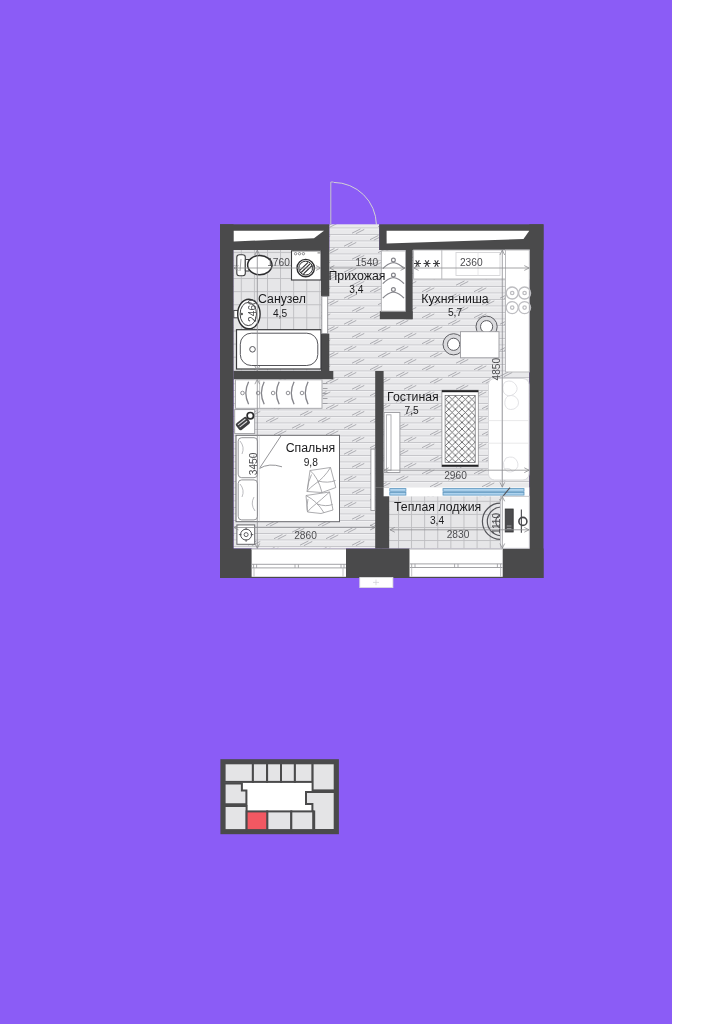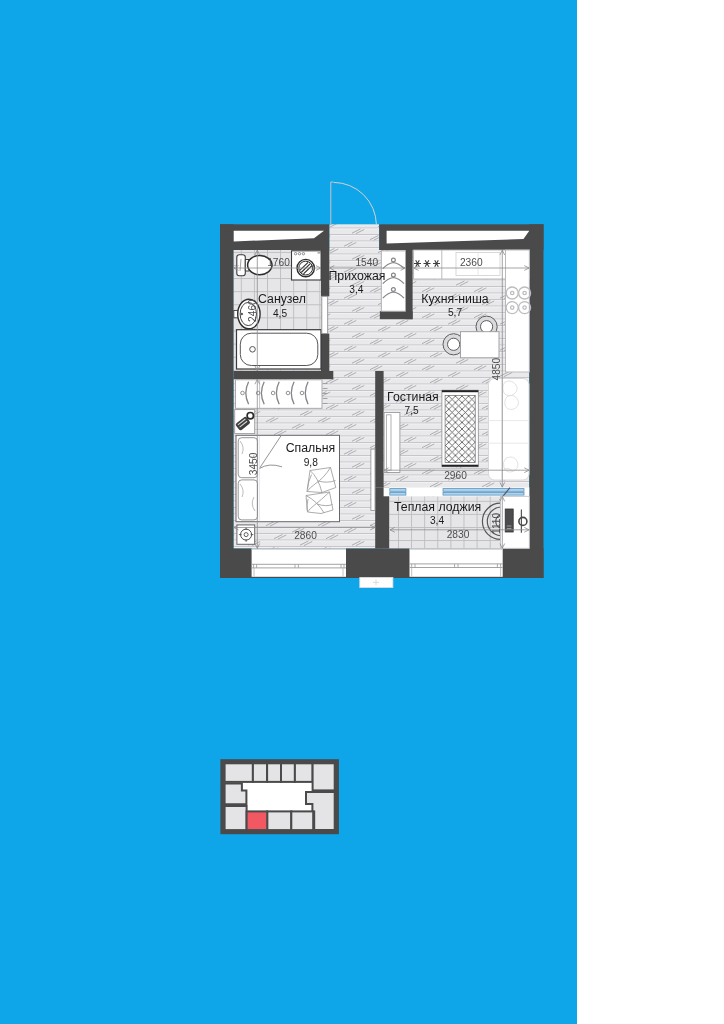--- a/index.html
+++ b/index.html
@@ -1,16 +1,16 @@
 <!DOCTYPE html>
 <html><head>
 <meta charset="utf-8">
 <style>
   html,body{margin:0;padding:0;background:#ffffff;}
-  .page{width:577px;height:1024px;position:relative;background:#0ea5e9;overflow:hidden;}
+  .page{width:664px;height:1024px;position:relative;background:#8b5cf6;overflow:hidden;padding-left:8px;}
   svg{position:absolute;top:0;left:0;}
   text{font-family:"Liberation Sans", sans-serif;}
 </style>
 </head>
 <body>
 <div class="page">
 <svg width="724" height="1024" viewBox="0 0 724 1024">
 <defs>
   <pattern id="plank" width="52" height="26" patternUnits="userSpaceOnUse">
     <rect width="52" height="26" fill="#e9e9eb"></rect>

